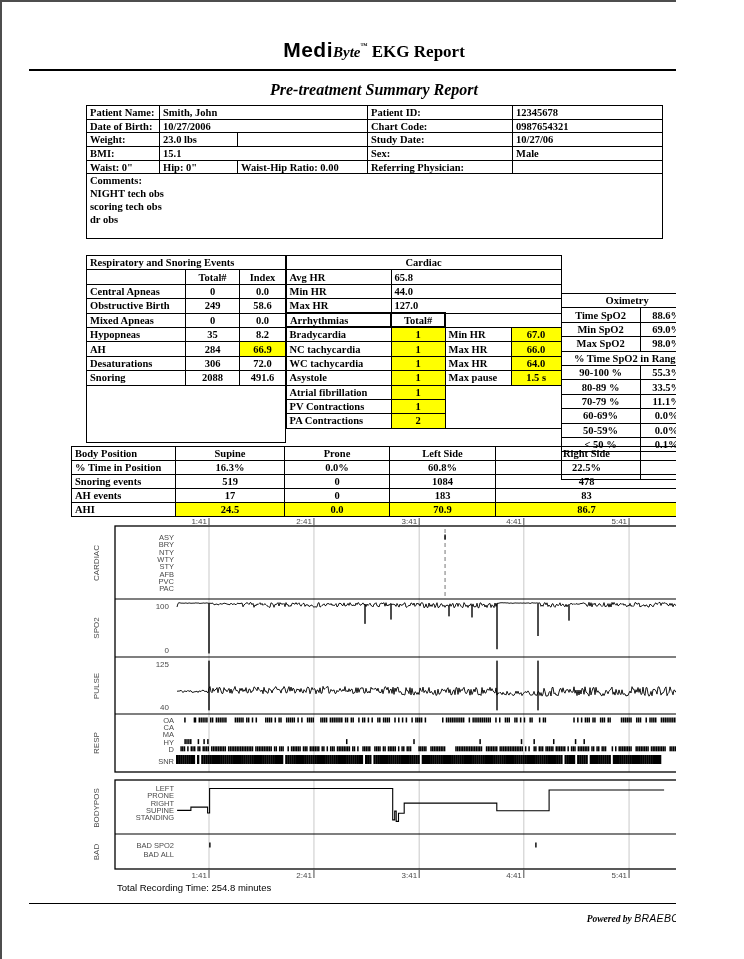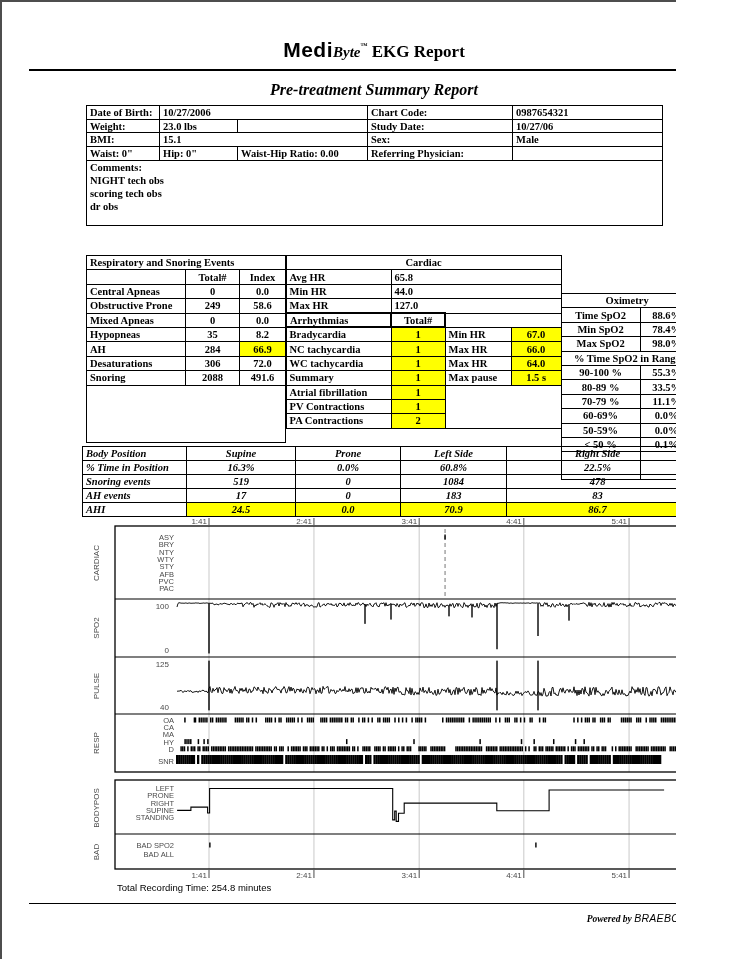--- a/index.html
+++ b/index.html
@@ -25,21 +25,21 @@
   .thick{border:2px solid #000;}
   #patient-table{position:absolute;top:103px;left:84px;width:576px;border:1.6px solid #000;}
   #patient-table tr{height:13.7px;}
   #patient-table td.comments-cell{height:64px;vertical-align:top;line-height:13px;}
   .mid{position:absolute;top:253px;left:84px;display:flex;align-items:flex-start;}
   .mid table{border:1.6px solid #000;}
   .mid tr{height:14.4px;}
   #resp-table{width:199px;}
   #cardiac-table{width:275px;margin-left:-1px;}
   #oxi-table{width:132px;margin-left:-1px;margin-top:38px;}
-  #bodypos-table{position:absolute;top:444px;left:80px;width:606px;border:1.6px solid #000;font-style:italic;}
+  #bodypos-table{position:absolute;top:444px;left:69px;width:606px;border:1.6px solid #000;}
   #bodypos-table tr{height:14px;}
   #charts-svg{position:absolute;top:515px;left:0;}
   #charts-svg text{font-family:"Liberation Sans",sans-serif;}
   .footer{position:absolute;top:906px;left:0;width:690px;text-align:right;white-space:nowrap;}
   .pw{font:italic 700 9.5px "Liberation Serif",serif;}
   .bb{font:italic 10.5px "Liberation Sans",sans-serif;letter-spacing:.3px;}
   .reg{font:italic 6px "Liberation Sans",sans-serif;vertical-align:4px;}
 </style>
 </head>
 <body>
@@ -54,20 +54,26 @@
 
   <table id="patient-table">
     <colgroup>
         <col style="width:73px">
         <col style="width:78px">
         <col style="width:130px">
         <col style="width:145px">
         <col style="width:150px">
       </colgroup>
     <tbody>
+        <tr>
+      <td class="lt">Patient Name:</td>
+      <td class="lt" colspan="2">Smith, John</td>
+      <td class="lt">Patient ID:</td>
+      <td class="lt">12345678</td>
+    </tr>
     <tr>
       <td class="lt">Date of Birth:</td>
       <td class="lt" colspan="2">10/27/2006</td>
       <td class="lt">Chart Code:</td>
       <td class="lt">0987654321</td>
     </tr>
     <tr>
       <td class="lt">Weight:</td>
       <td class="lt">23.0 lbs</td>
       <td class="lt"></td>
@@ -115,21 +121,21 @@
           <td class="lt"></td>
           <td class="c">Total#</td>
           <td class="c">Index</td>
         </tr>
       <tr>
             <td class="lt">Central Apneas</td>
             <td class="c">0</td>
             <td class="c">0.0</td>
           </tr>
           <tr>
-            <td class="lt">Obstructive Prone</td>
+            <td class="lt">Obstructive Birth</td>
             <td class="c">249</td>
             <td class="c">58.6</td>
           </tr>
           <tr>
             <td class="lt">Mixed Apneas</td>
             <td class="c">0</td>
             <td class="c">0.0</td>
           </tr>
           <tr>
             <td class="lt">Hypopneas</td>
@@ -196,21 +202,21 @@
             <td class="lt">Max HR</td>
             <td class="c hl">66.0</td>
           </tr>
           <tr>
             <td class="lt">WC tachycardia</td>
             <td class="c hl">1</td>
             <td class="lt">Max HR</td>
             <td class="c hl">64.0</td>
           </tr>
           <tr>
-            <td class="lt">Summary</td>
+            <td class="lt">Asystole</td>
             <td class="c hl">1</td>
             <td class="lt">Max pause</td>
             <td class="c hl">1.5 s</td>
           </tr>
           <tr>
             <td class="lt">Atrial fibrillation</td>
             <td class="c hl">1</td>
             <td class="nob" colspan="2"></td>
           </tr>
           <tr>
@@ -233,21 +239,21 @@
       <tbody id="oxi-body">
         <tr>
             <td class="c" colspan="2">Oximetry</td>
           </tr>
       <tr>
             <td class="c">Time SpO2</td>
             <td class="c">88.6%</td>
           </tr>
           <tr>
             <td class="c">Min SpO2</td>
-            <td class="c">78.4%</td>
+            <td class="c">69.0%</td>
           </tr>
           <tr>
             <td class="c">Max SpO2</td>
             <td class="c">98.0%</td>
           </tr>
           <tr>
             <td class="c" colspan="2">% Time SpO2 in Range</td>
           </tr>
           <tr>
             <td class="c">90-100 %</td>

